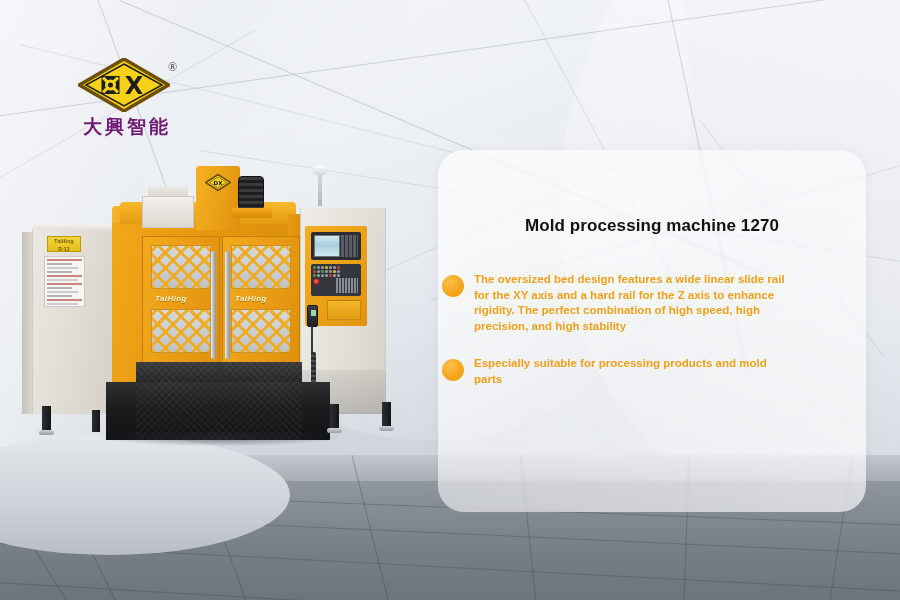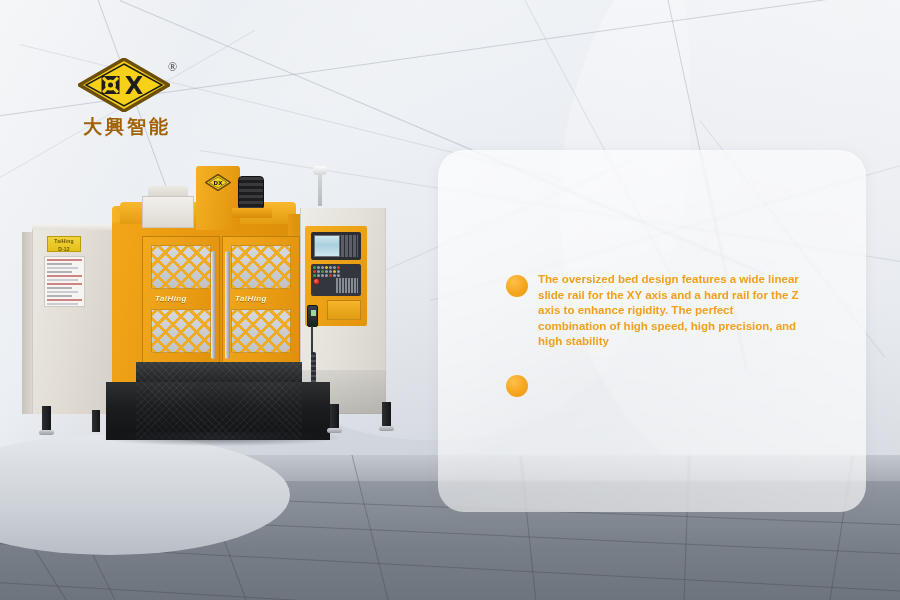--- a/index.html
+++ b/index.html
@@ -311,40 +311,40 @@
   #logo { position: absolute; left: 72px; top: 58px; width: 110px; height: 82px; }
   .diamond {
     position:absolute; left: 6px; top: 0; width: 92px; height: 54px;
   }
   .logo-reg {
     position:absolute; left: 96px; top: 2px;
     font-size: 12px; color: #3a3a3a; font-family: "Liberation Serif", serif;
   }
   .logo-cn {
     position:absolute; left: 0; top: 56px; width: 110px;
-    text-align: center; font-size: 19px; font-weight: bold; color: #a16207;
+    text-align: center; font-size: 19px; font-weight: bold; color: #701a75;
     letter-spacing: 3px;
     font-family: "DejaVu Sans", sans-serif;
   }
 
   
   #info {
     position: absolute; left: 438px; top: 150px; width: 428px; height: 362px;
     border-radius: 26px;
     background: linear-gradient(135deg, rgba(255,255,255,.72) 0%, rgba(255,255,255,.55) 45%, rgba(255,255,255,.66) 100%);
     box-shadow: 0 1px 12px rgba(120,130,145,.10);
     backdrop-filter: blur(1px);
   }
   #info-title {
     position: absolute; left: 0; top: 66px; width: 428px;
     text-align: center;
     font-size: 17px; font-weight: bold; color: #111111;
     letter-spacing: .1px;
   }
-  .bullets { position: absolute; left: 16px; top: 122px; width: 363px; padding-left: 48px; }
+  .bullets { position: absolute; left: 0; top: 122px; width: 363px; }
   .bullet { position: relative; margin-bottom: 22px; padding-left: 36px; min-height: 24px; }
   .dot {
     position: absolute; left: 4px; top: 3px; width: 22px; height: 22px;
     border-radius: 50%;
     background: radial-gradient(circle at 35% 30%, #ffc04a 0%, #f5a51e 55%, #eb9c12 100%);
   }
   .btext {
     font-size: 11.5px; font-weight: bold; line-height: 15.5px;
     color: #f0a01a;
     padding-right: 14px;
@@ -522,25 +522,27 @@
         <rect x="62" y="33" width="6" height="42" fill="#f7d117" transform="rotate(-45 65 54)"></rect>
         <circle cx="65" cy="54" r="5" fill="#1d1d1d"></circle>
         <text x="112" y="72" font-size="48" font-weight="bold" text-anchor="middle" fill="#1d1d1d" font-family="DejaVu Sans, sans-serif">X</text>
       </svg>
     </div>
     <div class="logo-reg">®</div>
     <div class="logo-cn">大興智能</div>
   </div>
 
   <div id="info">
+    <div id="info-title">Mold processing machine 1270</div>
 
     <div class="bullets">
       <div class="bullet">
         <span class="dot"></span>
         <div class="btext">The oversized bed design features a wide linear slide rail for the XY axis and a hard rail for the Z axis to enhance rigidity. The perfect combination of high speed, high precision, and high stability</div>
       </div>
       <div class="bullet">
         <span class="dot"></span>
+        <div class="btext">Especially suitable for processing products and mold parts</div>
       </div>
     </div>
   </div>
 
 </div>
 
 </body></html>

